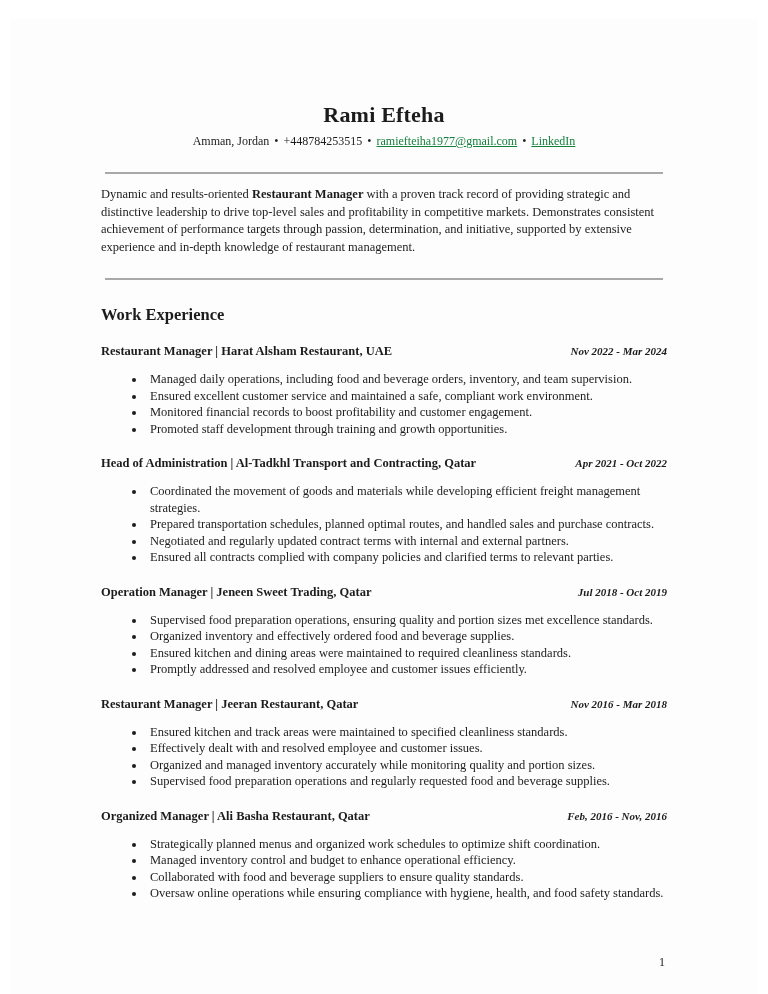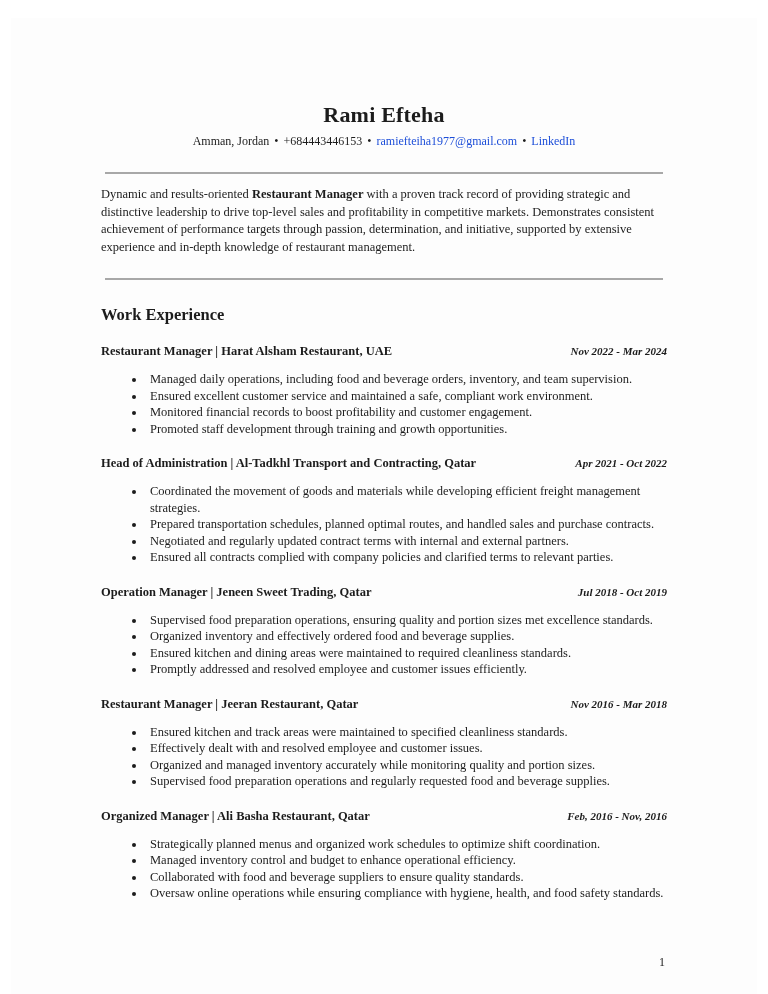--- a/index.html
+++ b/index.html
@@ -27,21 +27,22 @@
     font-weight: bold;
     letter-spacing: 0.2px;
   }
   .contact {
     margin: 4px 0 0 0;
     font-size: 12px;
     line-height: 18px;
   }
   .contact .sep { margin: 0 2px; }
   a.link {
-    color: #1d4ed8;
+    color: #15803d;
+    text-decoration: underline;
     cursor: pointer;
   }
   .rule {
     margin: 22px 4px 0 4px;
     height: 2px;
     background: #a8a8a8;
     border: none;
   }
   h2.section-heading {
     margin: 25px 0 0 0;
@@ -94,21 +95,21 @@
 </head>
 <body>
 
 <main class="page">
 
   <header class="doc-header">
     <h1>Rami Efteha</h1>
     <p class="contact">
       <span>Amman, Jordan</span>
       <span class="sep">•</span>
-      <span>+684443446153</span>
+      <span>+448784253515</span>
       <span class="sep">•</span>
       <a class="link">ramiefteiha1977@gmail.com</a>
       <span class="sep">•</span>
       <a class="link">LinkedIn</a>
     </p>
   </header>
 
   <div class="rule"></div>
 
   <section>

